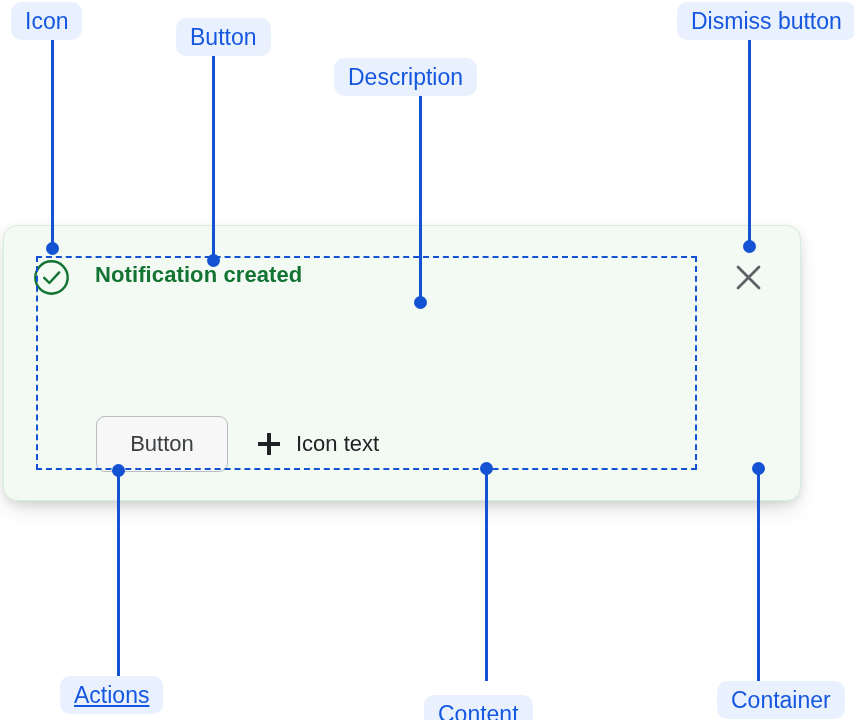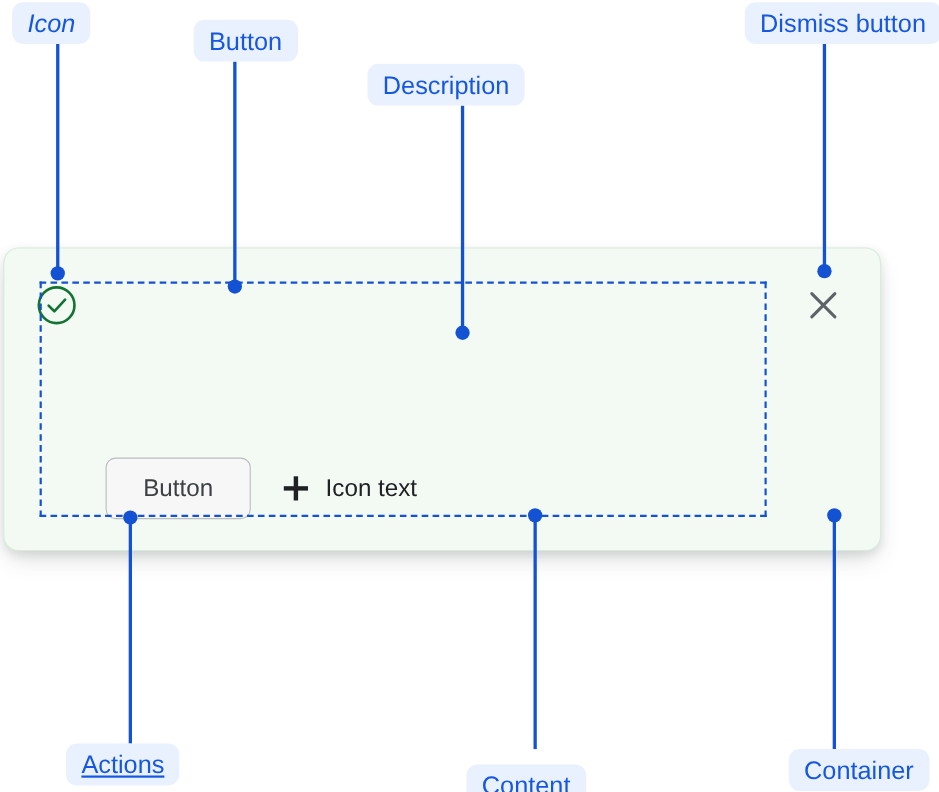--- a/index.html
+++ b/index.html
@@ -158,20 +158,21 @@
 
   <div id="notification-card"></div>
 
   <span id="check-icon">
     <svg width="37" height="37" viewBox="0 0 37 37" fill="none">
       <circle cx="18.5" cy="18.5" r="16.2" stroke="#137333" stroke-width="2.4" fill="none"></circle>
       <path d="M11.2 18.8 L16.4 24.0 L26.2 13.4" stroke="#137333" stroke-width="2.4" fill="none" stroke-linecap="round" stroke-linejoin="round"></path>
     </svg>
   </span>
 
+  <div id="notification-title">Notification created</div>
 
 
   <div id="actions-row">
     <button id="action-button">Button</button>
     <span id="action-link">
       <span id="plus-icon"></span>
       <span id="action-link-text">Icon text</span>
     </span>
   </div>
 
@@ -179,21 +180,21 @@
     <svg width="31" height="31" viewBox="0 0 31 31" fill="none">
       <path d="M5 5 L26 26 M26 5 L5 26" stroke="#5f6368" stroke-width="2.8" stroke-linecap="round"></path>
     </svg>
   </span>
 
   <div id="content-outline"></div>
 
   <div id="annotation-layer">
       <div class="conn-line" style="left: 51px; top: 40px; height: 208px;"></div>
       <div class="conn-dot" style="left: 46px; top: 242px;"></div>
-      <div class="anno-pill" style="left: 11px; top: 2px; font-style: italic;">Icon</div>
+      <div class="anno-pill" style="left: 11px; top: 2px;">Icon</div>
       <div class="conn-line" style="left: 212px; top: 56px; height: 204px;"></div>
       <div class="conn-dot" style="left: 207px; top: 254px;"></div>
       <div class="anno-pill" style="left: 176px; top: 18px;">Button</div>
       <div class="conn-line" style="left: 419px; top: 96px; height: 206px;"></div>
       <div class="conn-dot" style="left: 414px; top: 296px;"></div>
       <div class="anno-pill" style="left: 334px; top: 58px;">Description</div>
       <div class="conn-line" style="left: 748px; top: 40px; height: 206px;"></div>
       <div class="conn-dot" style="left: 743px; top: 240px;"></div>
       <div class="anno-pill" style="left: 641px; top: 2px; margin-left: 36px;">Dismiss button</div>
       <div class="conn-line" style="left: 117px; top: 472px; height: 204px;"></div>

